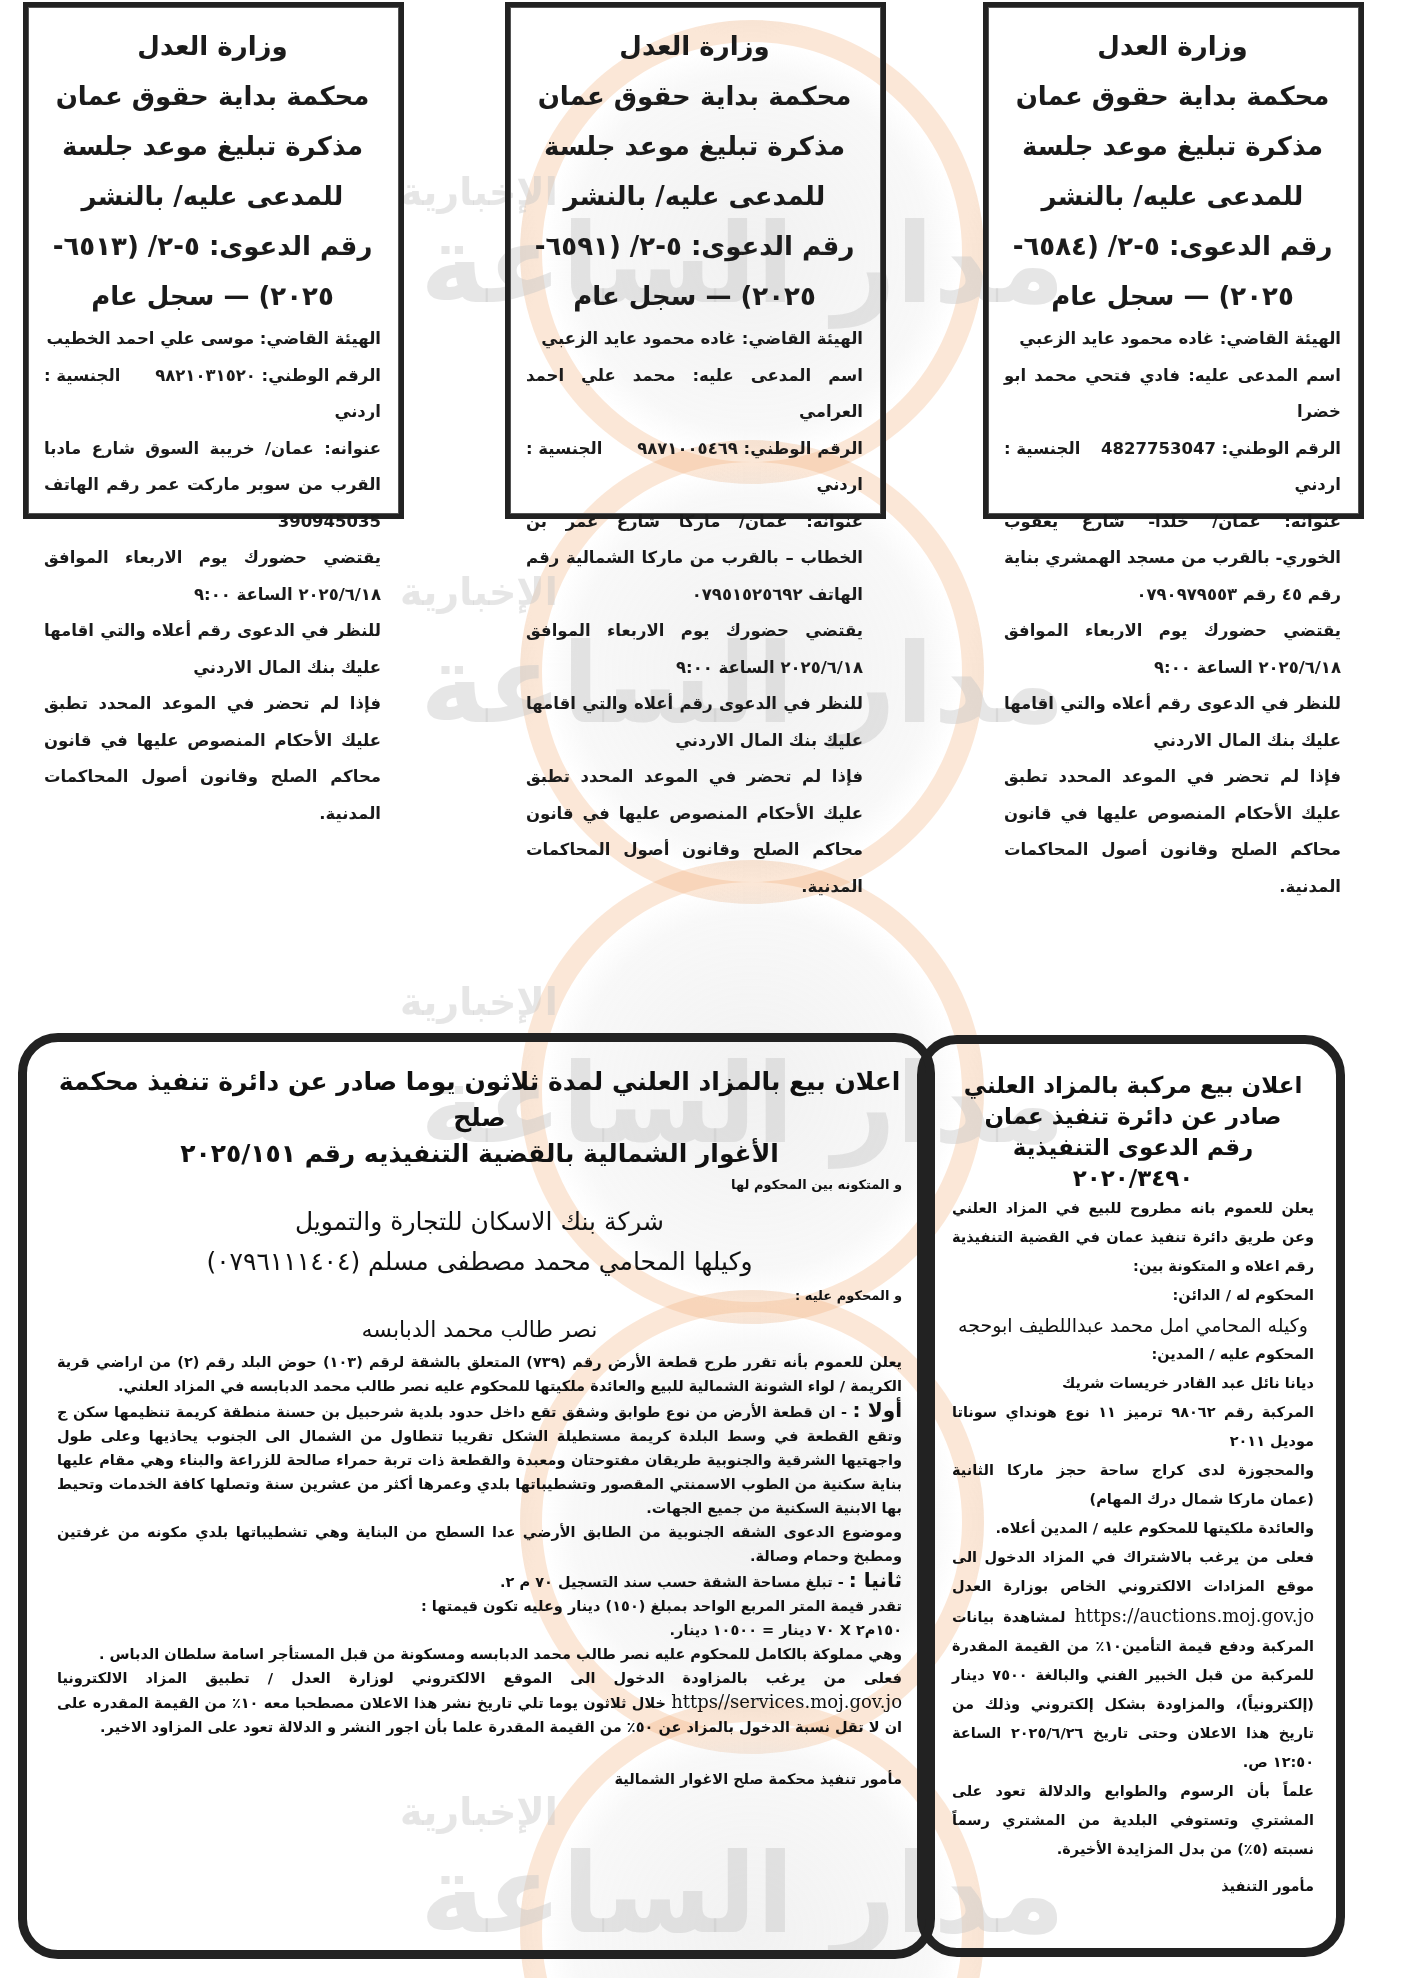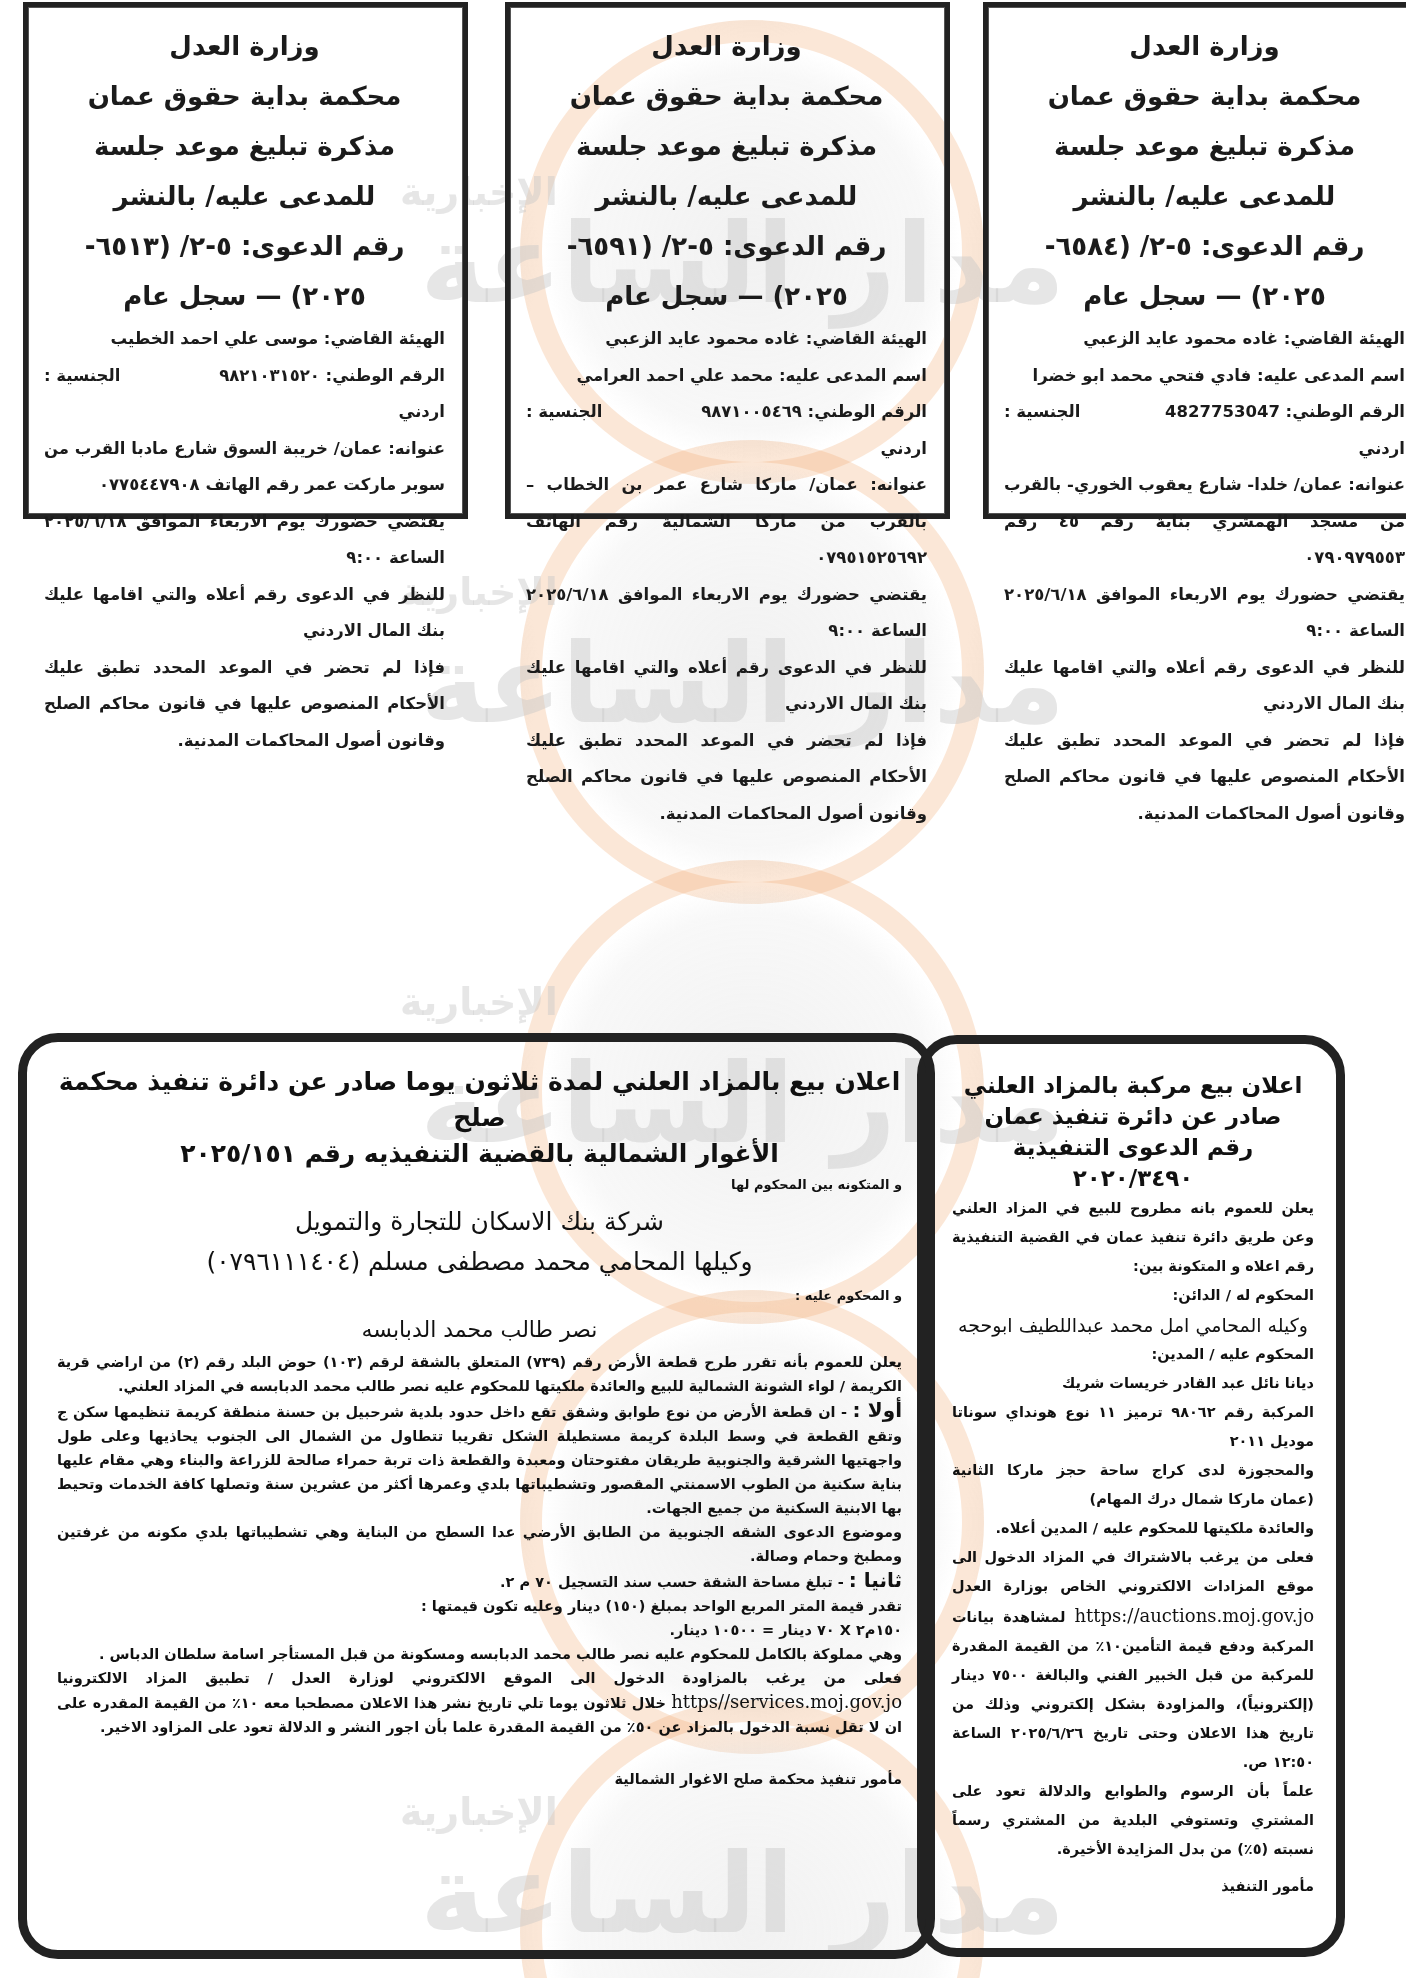--- a/index.html
+++ b/index.html
@@ -18,21 +18,21 @@
   .wm-text {
     position:absolute; color:rgba(200,200,200,0.45); font-weight:bold;
     font-family:"DejaVu Sans", sans-serif;
   }
   
   .box {
     position:absolute; z-index:1; background:transparent;
     border:5px solid #222; box-shadow:inset 0 0 0 1px #555;
     box-sizing:border-box;
   }
-  .notice { top:2px; width:445px; height:517px; padding:14px 18px 10px 16px; }
+  .notice { top:2px; width:381px; height:517px; padding:14px 18px 10px 16px; }
   .notice .hdr {
     text-align:center; font-weight:bold; font-size:26px; line-height:50px;
     color:#1b1b1b;
   }
   .notice .body {
     font-weight:bold; font-size:16.5px; line-height:36.5px; text-align:justify;
     color:#1b1b1b;
   }
   .notice .row { display:flex; justify-content:space-between; }
   .notice p { margin:0; }
@@ -116,21 +116,21 @@
   <div class="hdr">للمدعى عليه/ بالنشر</div>
   <div class="hdr">رقم الدعوى: ٥-٢/ (٦٥١٣-</div>
   <div class="hdr">٢٠٢٥) — سجل عام</div>
   <div class="body">
     <p>الهيئة القاضي: موسى علي احمد الخطيب</p>
     <p class="row">
         <span>الرقم الوطني: ٩٨٢١٠٣١٥٢٠</span>
         <span>الجنسية :</span>
       </p>
     <p>اردني</p>
-    <p>عنوانه: عمان/ خريبة السوق شارع مادبا القرب من سوبر ماركت عمر رقم الهاتف ٠٧٧٥٤٤٧٩٠٨</p>
+    <p>عنوانه: عمان/ خريبة السوق شارع مادبا القرب من سوبر ماركت عمر رقم الهاتف 390945035</p>
     <p>يقتضي حضورك يوم الاربعاء الموافق ٢٠٢٥/٦/١٨ الساعة ٩:٠٠</p>
     <p>للنظر في الدعوى رقم أعلاه والتي اقامها عليك بنك المال الاردني</p>
     <p>فإذا لم تحضر في الموعد المحدد تطبق عليك الأحكام المنصوص عليها في قانون محاكم الصلح وقانون أصول المحاكمات المدنية.</p>
   </div>
 </div>
 
 <div class="box ad" style="left:917px; top:1035px; width:428px; height:922px; padding:26px 22px 14px 26px;">
   <div class="title" style="font-size:23px;">اعلان بيع مركبة بالمزاد العلني</div>
   <div class="title" style="font-size:23px;">صادر عن دائرة تنفيذ عمان</div>
   <div class="title" style="font-size:23px;">رقم الدعوى التنفيذية ٢٠٢٠/٣٤٩٠</div>

